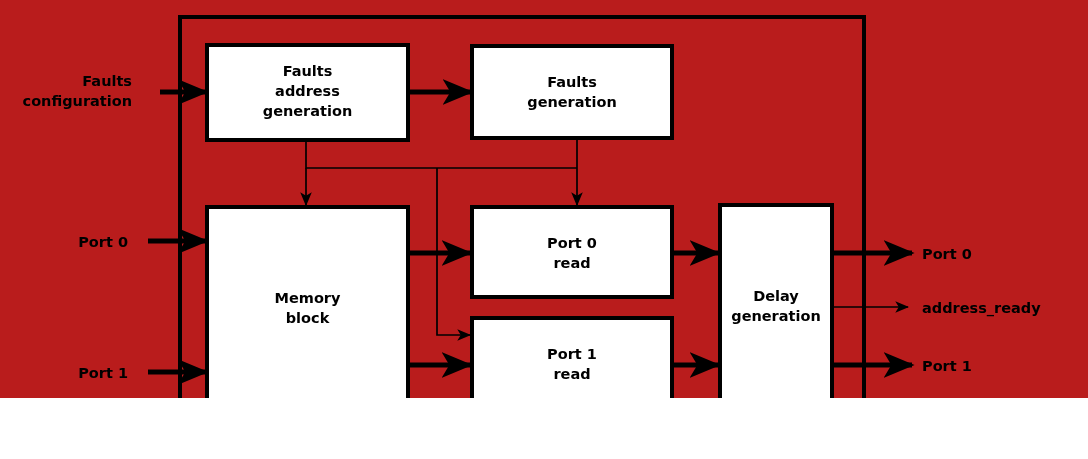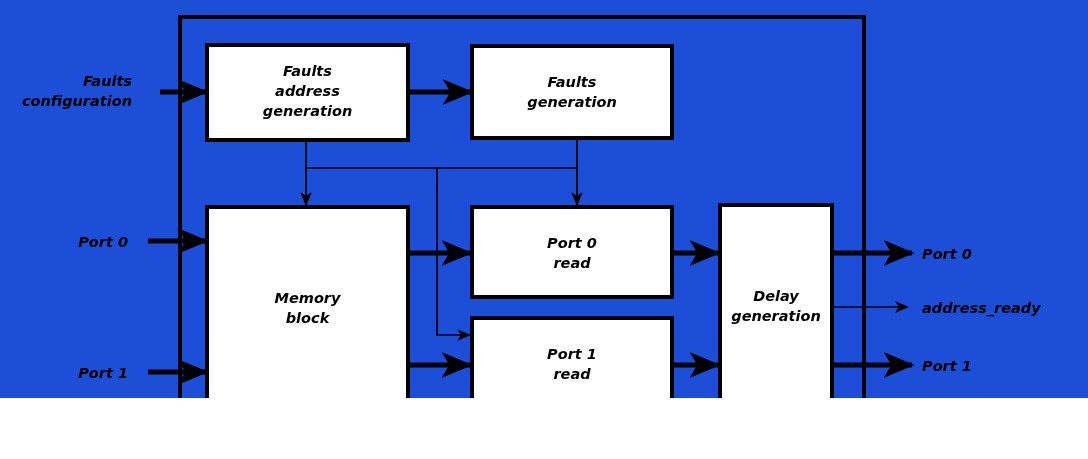--- a/index.html
+++ b/index.html
@@ -8,23 +8,22 @@
     padding: 0;
     background: #ffffff;
   }
   body {
     font-family: "DejaVu Sans", sans-serif;
   }
   #diagram-root {
     position: relative;
     width: 1088px;
     height: 398px;
-    background: #1d4ed8;
+    background: #b91c1c;
     overflow: hidden;
-    font-style: italic;
   }
   #diagram-svg {
     position: absolute;
     top: 0;
     left: 0;
     width: 1088px;
     height: 459px;
   }
   .blk-label,
   .io-label {

